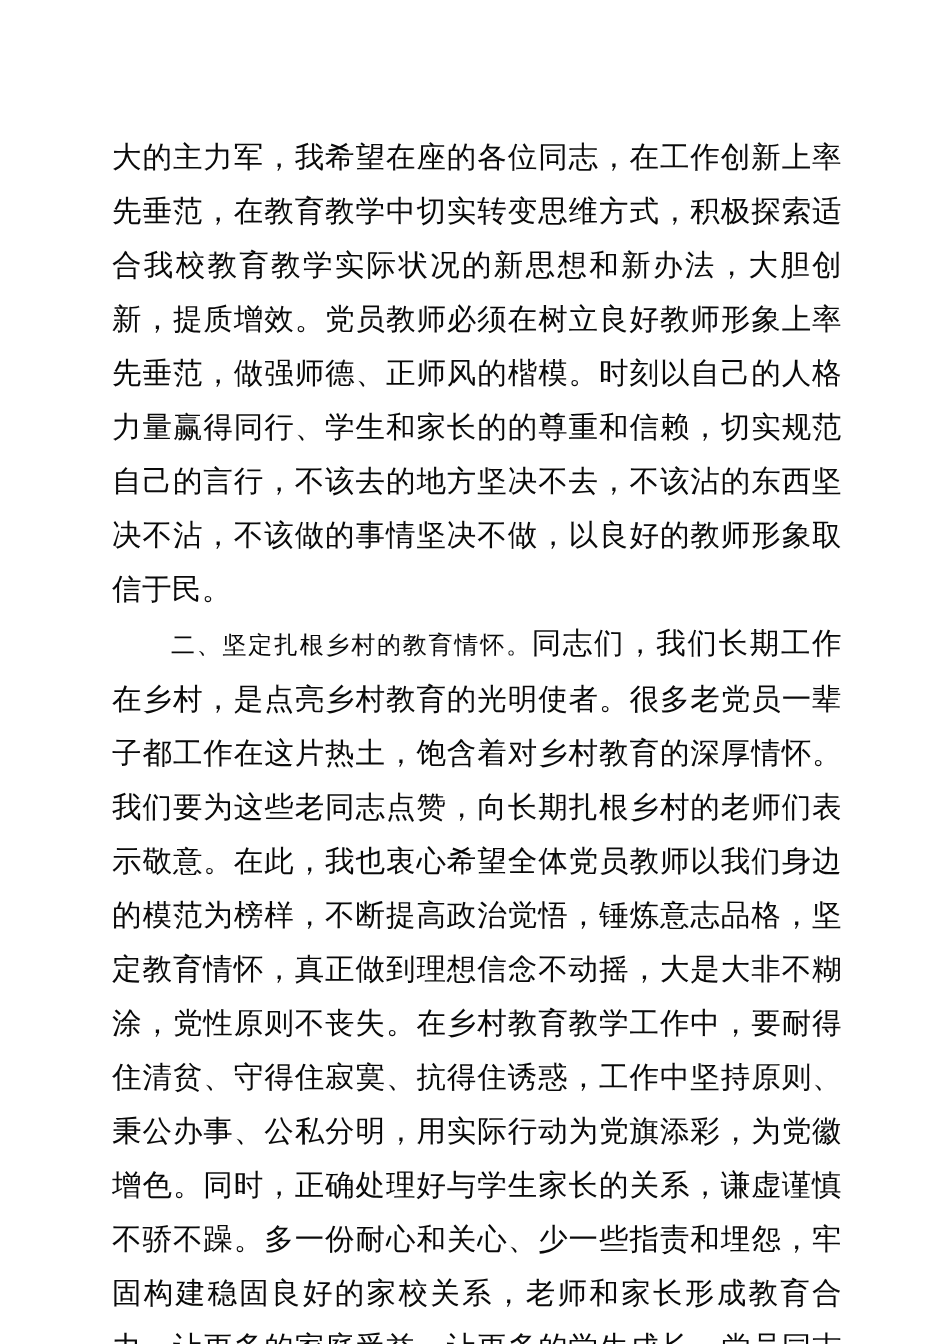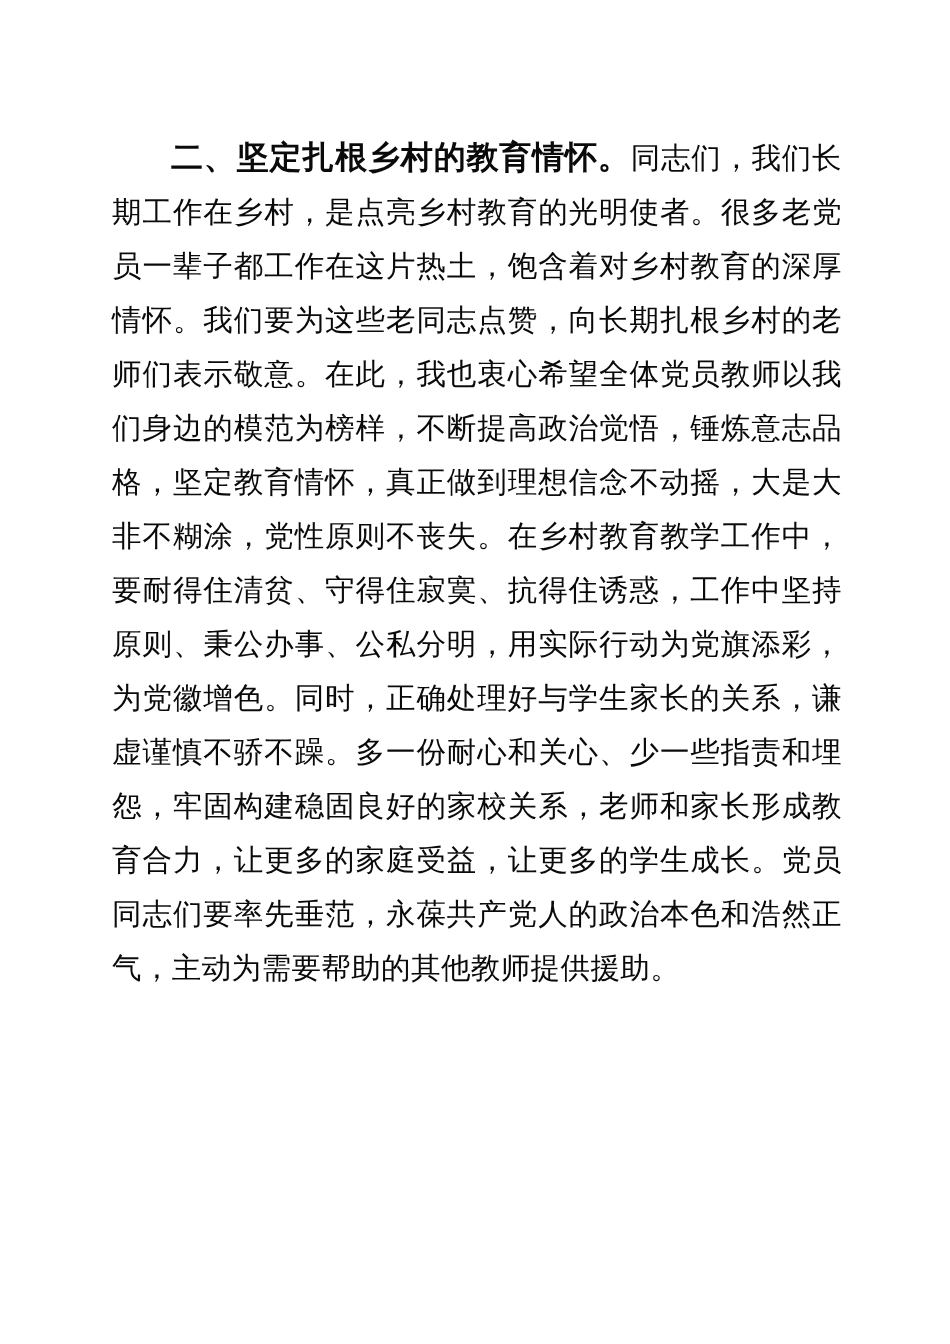--- a/index.html
+++ b/index.html
@@ -31,30 +31,33 @@
   }
   p.para {
     margin: 0;
     text-indent: 0;
   }
   p.para.indent {
     text-indent: 2em;
   }
   .heading-run {
     font-family: "DejaVu Sans", "Liberation Sans", sans-serif;
-    font-weight: bold;
-    font-size: 32px;
+    font-weight: normal;
+    font-size: 24px;
     letter-spacing: 0.5px;
   }
 </style>
 </head>
 <body>
 
 <div class="page">
   <div class="doc-body">
 
+    <p class="para">
+      <span>大的主力军，我希望在座的各位同志，在工作创新上率先垂范，在教育教学中切实转变思维方式，积极探索适合我校教育教学实际状况的新思想和新办法，大胆创新，提质增效。党员教师必须在树立良好教师形象上率先垂范，做强师德、正师风的楷模。时刻以自己的人格力量赢得同行、学生和家长的的尊重和信赖，切实规范自己的言行，不该去的地方坚决不去，不该沾的东西坚决不沾，不该做的事情坚决不做，以良好的教师形象取信于民。</span>
+    </p>
 
     <p class="para indent">
       <span class="heading-run">二、坚定扎根乡村的教育情怀。</span><span>同志们，我们长期工作在乡村，是点亮乡村教育的光明使者。很多老党员一辈子都工作在这片热土，饱含着对乡村教育的深厚情怀。我们要为这些老同志点赞，向长期扎根乡村的老师们表示敬意。在此，我也衷心希望全体党员教师以我们身边的模范为榜样，不断提高政治觉悟，锤炼意志品格，坚定教育情怀，真正做到理想信念不动摇，大是大非不糊涂，党性原则不丧失。在乡村教育教学工作中，要耐得住清贫、守得住寂寞、抗得住诱惑，工作中坚持原则、秉公办事、公私分明，用实际行动为党旗添彩，为党徽增色。同时，正确处理好与学生家长的关系，谦虚谨慎不骄不躁。多一份耐心和关心、少一些指责和埋怨，牢固构建稳固良好的家校关系，老师和家长形成教育合力，让更多的家庭受益，让更多的学生成长。党员同志们要率先垂范，永葆共产党人的政治本色和浩然正气，主动为需要帮助的其他教师提供援助。</span>
     </p>
 
   </div>
 </div>
 
 </body></html>

